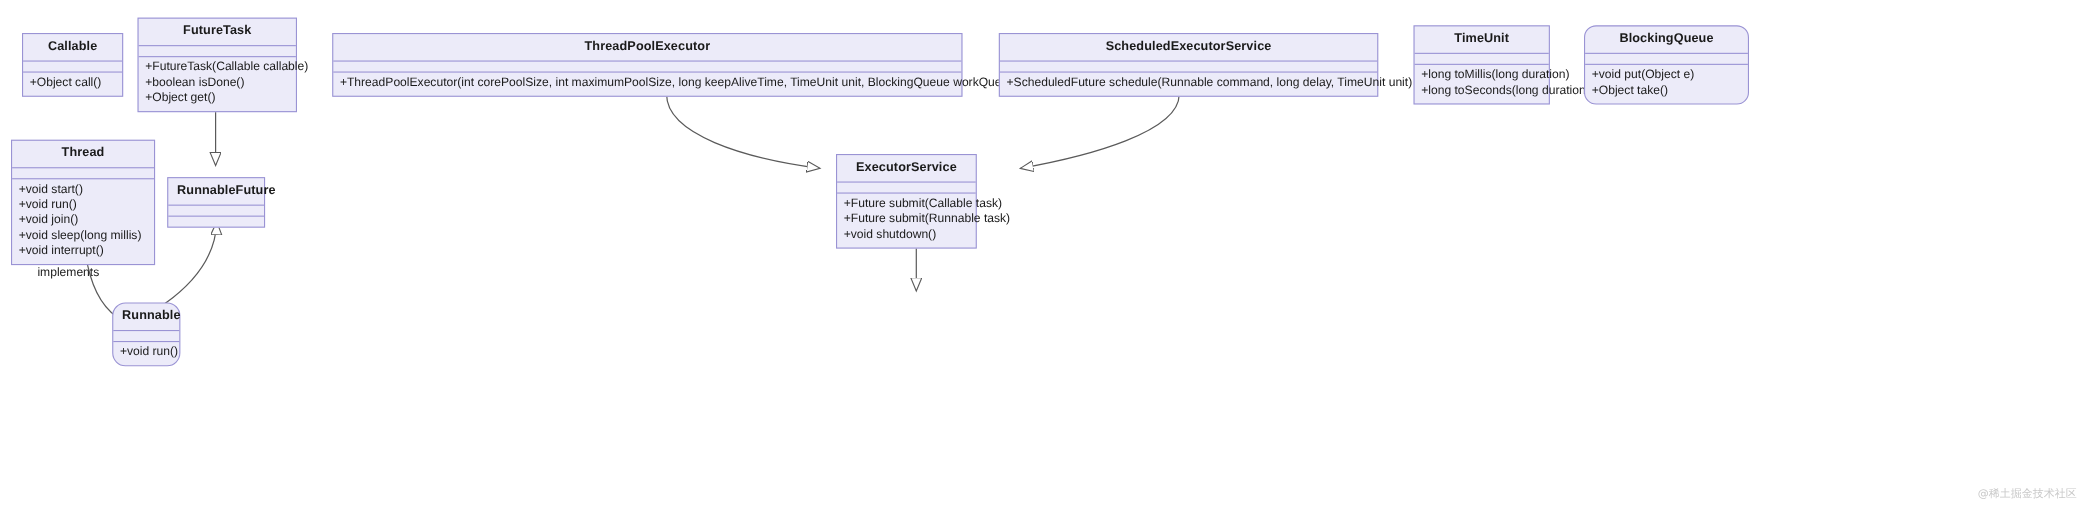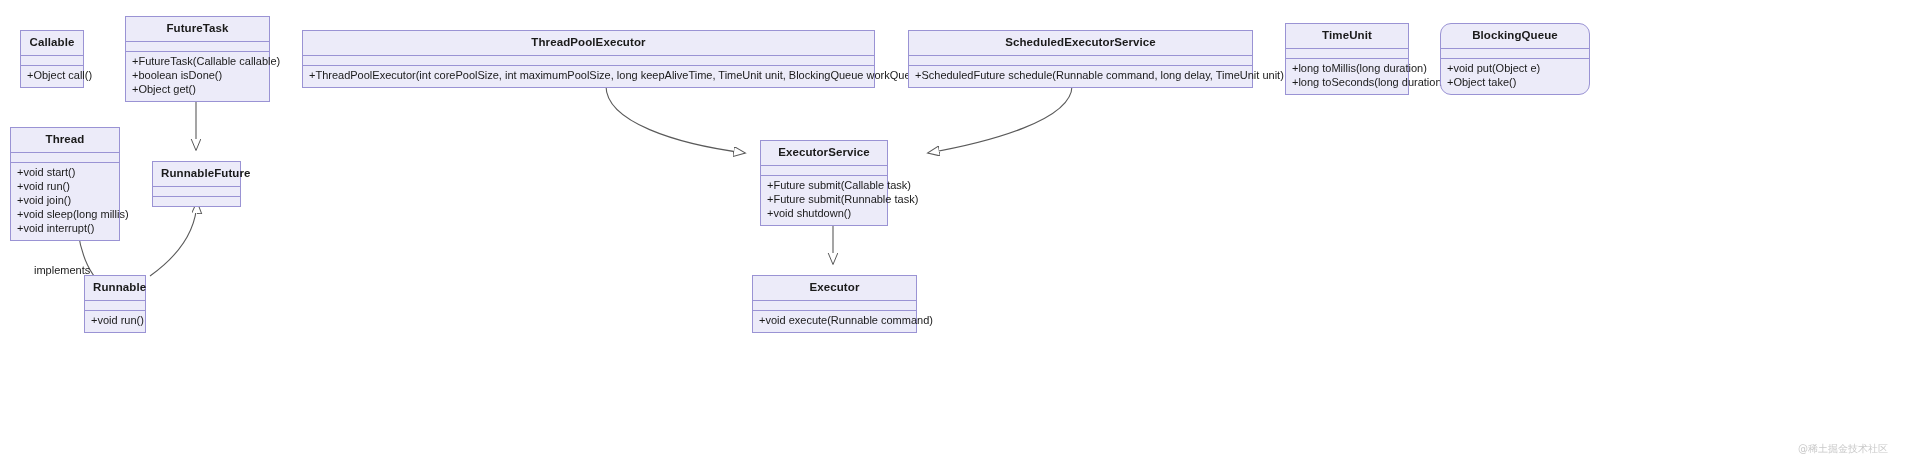--- a/index.html
+++ b/index.html
@@ -113,21 +113,21 @@
 
     <g>
       <path d="M1072,86 C1072,120 990,142 928,153" fill="none" stroke="#5a5a5a" stroke-width="1.1" marker-end="url(#hollowTri)"></path>
     </g>
 
     <g>
       <path d="M833,222 L833,264" fill="none" stroke="#5a5a5a" stroke-width="1.1" marker-end="url(#hollowTri)"></path>
     </g>
   </svg>
 
-  <div class="uml-class" id="box-callable" style="left:20px; top:30px; width:64px;">
+  <div class="uml-class" id="box-callable" style="left:20px; top:30px; width:92px;">
     <div class="uml-name">Callable</div>
     <div class="uml-attrs empty"></div>
     <div class="uml-ops">
       <div class="op">+Object call()</div>
     </div>
   </div>
 
   <div class="uml-class" id="box-futuretask" style="left:125px; top:16px; width:145px;">
     <div class="uml-name">FutureTask</div>
     <div class="uml-attrs empty"></div>
@@ -165,61 +165,54 @@
 
   <div class="uml-class" id="box-blockingqueue" style="left:1440px; top:23px; width:150px;border-radius:11px;">
     <div class="uml-name">BlockingQueue</div>
     <div class="uml-attrs empty"></div>
     <div class="uml-ops">
       <div class="op">+void put(Object e)</div>
       <div class="op">+Object take()</div>
     </div>
   </div>
 
-  <div class="uml-class" id="box-thread" style="left:10px; top:127px; width:110px;">
+  <div class="uml-class" id="box-thread" style="left:10px; top:127px; width:131px;">
     <div class="uml-name">Thread</div>
     <div class="uml-attrs empty"></div>
     <div class="uml-ops">
       <div class="op">+void start()</div>
       <div class="op">+void run()</div>
       <div class="op">+void join()</div>
       <div class="op">+void sleep(long millis)</div>
       <div class="op">+void interrupt()</div>
     </div>
   </div>
 
   <div class="uml-class" id="box-runnablefuture" style="left:152px; top:161px; width:89px;">
     <div class="uml-name">RunnableFuture</div>
     <div class="uml-attrs empty"></div>
     <div class="uml-ops" style="height:9px;padding:0;"></div>
   </div>
 
-  <div class="uml-class" id="box-runnable" style="left:84px; top:275px; width:62px;">
+  <div class="uml-class" id="box-runnable" style="left:102px; top:275px; width:62px;border-radius:12px;">
     <div class="uml-name">Runnable</div>
     <div class="uml-attrs empty"></div>
     <div class="uml-ops">
       <div class="op">+void run()</div>
     </div>
   </div>
 
   <div class="uml-class" id="box-executorservice" style="left:760px; top:140px; width:128px;">
     <div class="uml-name">ExecutorService</div>
     <div class="uml-attrs empty"></div>
     <div class="uml-ops">
       <div class="op">+Future submit(Callable task)</div>
       <div class="op">+Future submit(Runnable task)</div>
       <div class="op">+void shutdown()</div>
     </div>
   </div>
 
-  <div class="uml-class" id="box-executor" style="left:752px; top:275px; width:165px;">
-    <div class="uml-name">Executor</div>
-    <div class="uml-attrs empty"></div>
-    <div class="uml-ops">
-      <div class="op">+void execute(Runnable command)</div>
-    </div>
-  </div>
-
-  <div class="edge-label" style="left:34px; top:264px;">implements</div>
+
+  <div class="edge-label" style="left:34px; top:242px;">implements</div>
 
   <div class="watermark">@稀土掘金技术社区</div>
 
 </div>
 
 </body></html>

